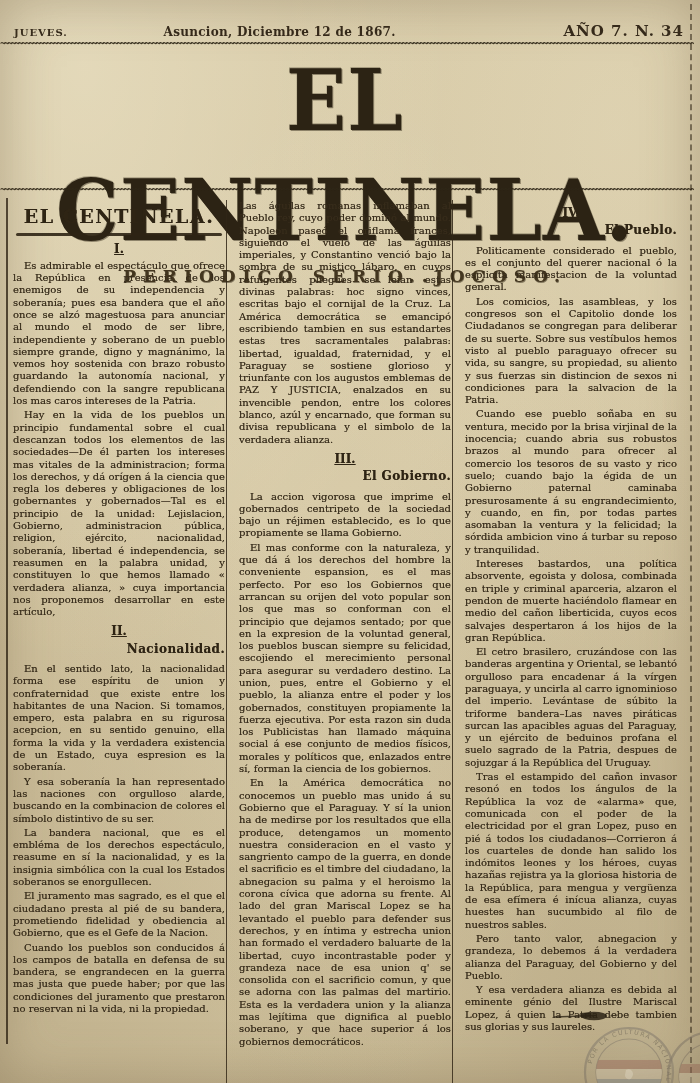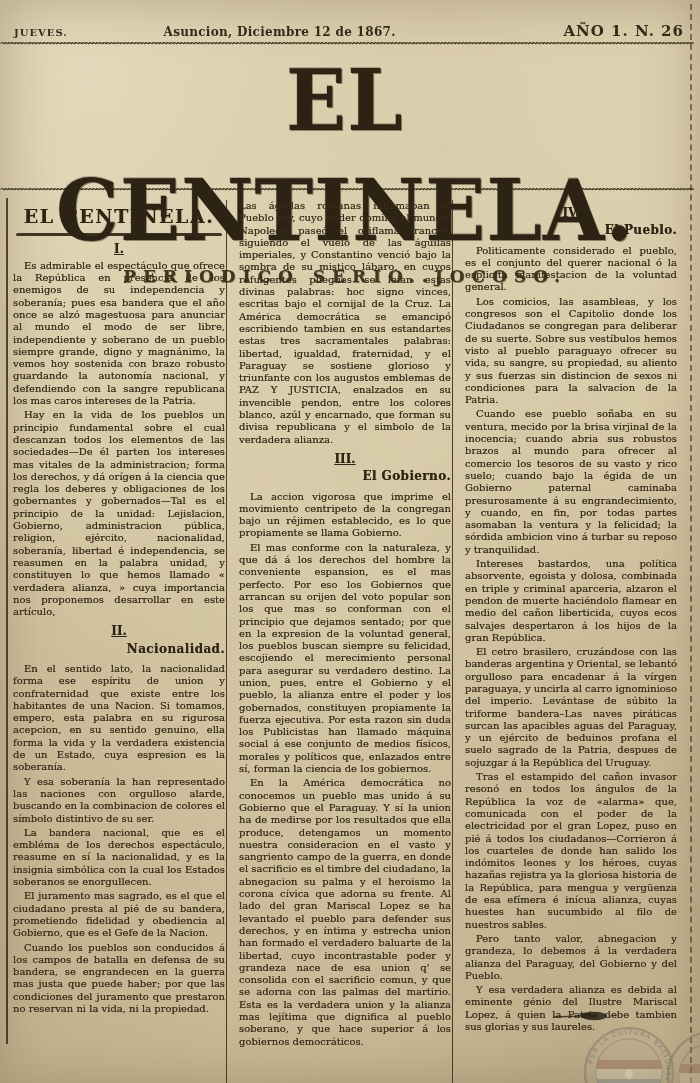--- a/index.html
+++ b/index.html
@@ -75,21 +75,21 @@
   .stamp{position:absolute;opacity:.62;}
   #stamp-1{left:583px;top:1026px;}
   #stamp-2{left:666px;top:1030px;}
 </style>
 </head>
 <body>
 
 <div class="topbar">
   <span class="weekday">JUEVES.</span>
   <span class="dateline">Asuncion, Diciembre 12 de 1867.</span>
-  <span class="issue">AÑO 1. N. 26</span>
+  <span class="issue">AÑO 7. N. 34</span>
 </div>
 <div class="wavy" id="wavy-top">~~~~~~~~~~~~~~~~~~~~~~~~~~~~~~~~~~~~~~~~~~~~~~~~~~~~~~~~~~~~~~~~~~~~~~~~~~~~~~~~~~~~~~~~~~~~~~~~~~~~~~~~~~~~~~~~~~~~~~~~~~~~~~~~~~~~~~~~~~~~~~~~~~~~~~~~~~~~~~~~~~~~~~~~~~~~~~~~~~~~~~~~~~~~~~~~~~~~~~~~~~~~~~~~~~~~~~~~~~~~~~~~~~~~~~~~~~~~~~~~~~~~~~~~~~~~~~~~~~~~~~~~~~~~~~~~~~~~~~~~~~~~~~~~~~~~~~~~~~~~</div>
 
 <div class="masthead">
   <div class="masthead-title">EL CENTINELA.</div>
   <div class="masthead-subtitle">PERIODICO SERIO..JOCOSO.</div>
 </div>
 <div class="wavy" id="wavy-masthead">~~~~~~~~~~~~~~~~~~~~~~~~~~~~~~~~~~~~~~~~~~~~~~~~~~~~~~~~~~~~~~~~~~~~~~~~~~~~~~~~~~~~~~~~~~~~~~~~~~~~~~~~~~~~~~~~~~~~~~~~~~~~~~~~~~~~~~~~~~~~~~~~~~~~~~~~~~~~~~~~~~~~~~~~~~~~~~~~~~~~~~~~~~~~~~~~~~~~~~~~~~~~~~~~~~~~~~~~~~~~~~~~~~~~~~~~~~~~~~~~~~~~~~~~~~~~~~~~~~~~~~~~~~~~~~~~~~~~~~~~~~~~~~~~~~~~~~~~~~~~</div>
 
 <div class="left-border"></div>
@@ -109,21 +109,21 @@
     <p class="para">Y esa soberanía la han representado las naciones con orgulloso alarde, buscando en la combinacion de colores el símbolo distintivo de su ser.</p>
     <p class="para">La bandera nacional, que es el embléma de los derechos espectáculo, reasume en sí la nacionalidad, y es la insignia simbólica con la cual los Estados soberanos se enorgullecen.</p>
     <p class="para">El juramento mas sagrado, es el que el ciudadano presta al pié de su bandera, prometiendo fidelidad y obediencia al Gobierno, que es el Gefe de la Nacion.</p>
     <p class="para">Cuando los pueblos son conducidos á los campos de batalla en defensa de su bandera, se engrandecen en la guerra mas justa que puede haber; por que las condiciones del juramento que prestaron no reservan ni la vida, ni la propiedad.</p>
   </div>
 
   <div class="col">
     <p class="para no-indent">Las águilas romanas inflamaban al Pueblo rey, cuyo poder dominó al mundo. Napoleon paseó el oriflama frances, siguiendo el vuelo de las águilas imperiales, y Constantino venció bajo la sombra de su mistico lábaro, en cuyos refulgentes pliegues se leian estas divinas palabras: hoc signo vinces, escritas bajo el cornijal de la Cruz. La América democrática se emancipó escribiendo tambien en sus estandartes estas tres sacramentales palabras: libertad, igualdad, fraternidad, y el Paraguay se sostiene glorioso y triunfante con los augustos emblemas de PAZ Y JUSTICIA, enalzados en su invencible pendon, entre los colores blanco, azúl y encarnado, que forman su divisa republicana y el simbolo de la verdadera alianza.</p>
     <div class="roman">III.</div>
     <div class="subhead">El Gobierno.</div>
-    <p class="para">La accion vigorosa que imprime el movimiento centripeto de la congregan bajo un réjimen establecido, es lo que propiamente se llama Gobierno.</p>
+    <p class="para">La accion vigorosa que imprime el gobernados centripeto de la sociedad bajo un réjimen establecido, es lo que propiamente se llama Gobierno.</p>
     <p class="para">El mas conforme con la naturaleza, y que dá á los derechos del hombre la conveniente espansion, es el mas perfecto. Por eso los Gobiernos que arrancan su orijen del voto popular son los que mas so conforman con el principio que dejamos sentado; por que en la expresion de la voluntad general, los pueblos buscan siempre su felicidad, escojiendo el merecimiento personal para asegurar su verdadero destino. La union, pues, entre el Gobierno y el pueblo, la alianza entre el poder y los gobernados, constituyen propiamente la fuerza ejecutiva. Por esta razon sin duda los Publicistas han llamado máquina social á ese conjunto de medios físicos, morales y políticos que, enlazados entre sí, forman la ciencia de los gobiernos.</p>
     <p class="para">En la América democrática no conocemos un pueblo mas unido á su Gobierno que el Paraguay. Y sí la union ha de medirse por los resultados que ella produce, detengamos un momento nuestra consideracion en el vasto y sangriento campo de la guerra, en donde el sacrificio es el timbre del ciudadano, la abnegacion su palma y el heroismo la corona cívica que adorna su frente. Al lado del gran Mariscal Lopez se ha levantado el pueblo para defender sus derechos, y en íntima y estrecha union han formado el verdadero baluarte de la libertad, cuyo incontrastable poder y grandeza nace de esa union q' se consolida con el sacrificio comun, y que se adorna con las palmas del martirio. Esta es la verdadera union y la alianza mas lejítima que dignifica al pueblo soberano, y que hace superior á los gobiernos democráticos.</p>
   </div>
 
   <div class="col">
     <div class="roman">IV.</div>
     <div class="subhead">El Pueblo.</div>
     <p class="para">Politicamente considerado el pueblo, es el conjunto del querer nacional ó la esplicita manifestacion de la voluntad general.</p>
     <p class="para">Los comicios, las asambleas, y los congresos son el Capitolio donde los Ciudadanos se congregan para deliberar de su suerte. Sobre sus vestíbulos hemos visto al pueblo paraguayo ofrecer su vida, su sangre, su propiedad, su aliento y sus fuerzas sin distincion de sexos ni condiciones para la salvacion de la Patria.</p>
     <p class="para">Cuando ese pueblo soñaba en su ventura, mecido por la brisa virjinal de la inocencia; cuando abria sus robustos brazos al mundo para ofrecer al comercio los tesoros de su vasto y rico suelo; cuando bajo la égida de un Gobierno paternal caminaba presurosamente á su engrandecimiento, y cuando, en fin, por todas partes asomaban la ventura y la felicidad; la sórdida ambicion vino á turbar su reposo y tranquilidad.</p>

